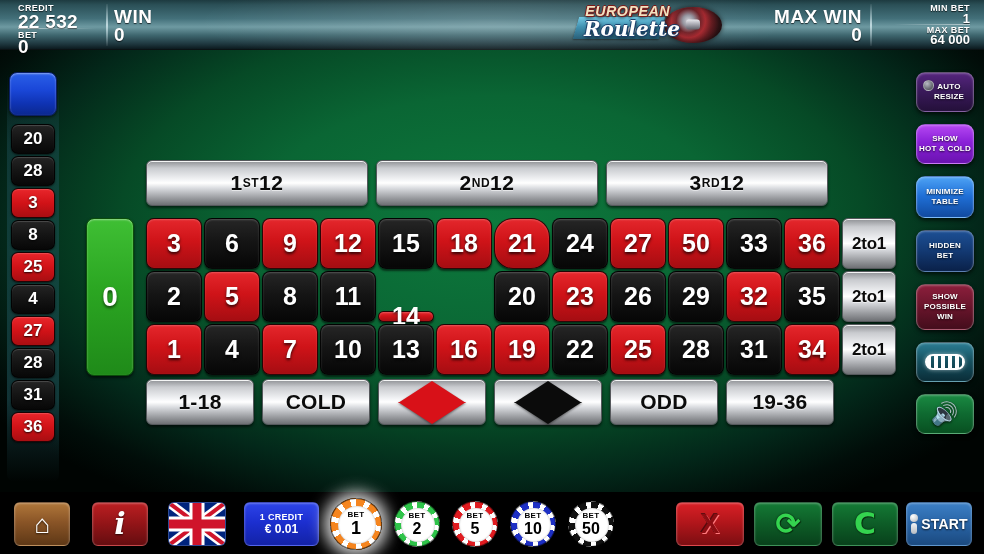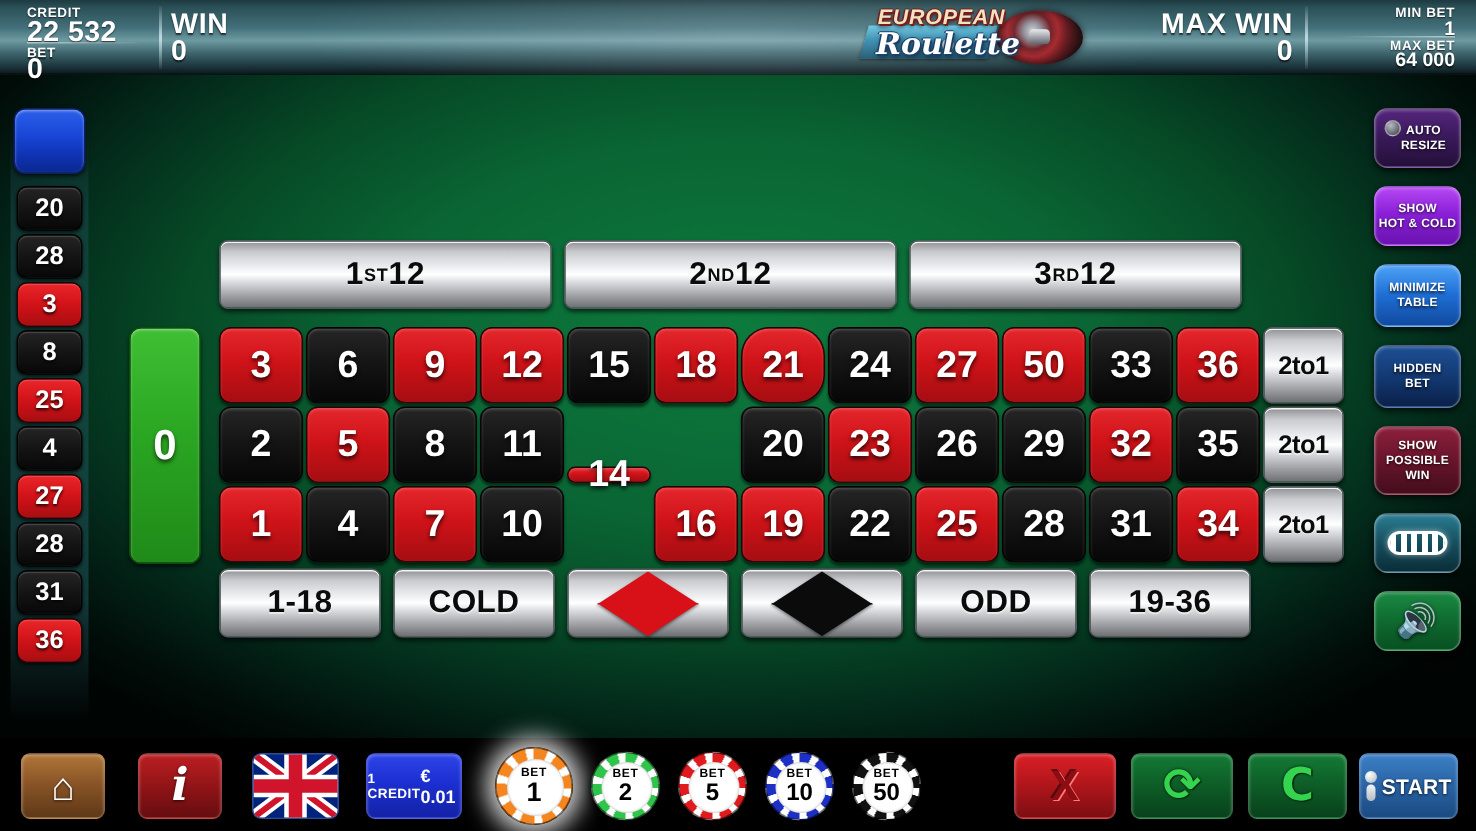--- a/index.html
+++ b/index.html
@@ -232,22 +232,22 @@
   .bbtn {
     position: absolute; bottom: 8px; height: 44px; border-radius: 6px;
     display: flex; align-items: center; justify-content: center;
     border: 1px solid rgba(255,255,255,.18);
     box-shadow: inset 0 1px 2px rgba(255,255,255,.28), 0 2px 4px rgba(0,0,0,.85);
     color: #fff; font-weight: bold;
   }
   #btn-home  { left: 14px;  width: 56px; background: linear-gradient(to bottom, #b0773a 0%, #8a5527 45%, #5e3816 100%); }
   #btn-info  { left: 92px;  width: 56px; background: linear-gradient(to bottom, #bb1f22 0%, #961518 45%, #650d10 100%); }
   #btn-lang  { left: 168px; width: 58px; padding: 0; overflow: hidden; background: #00247d; }
-  #btn-credit{ left: 244px; width: 64px; background: linear-gradient(to bottom, #2d44e8 0%, #1c2fd0 45%, #1322a6 100%);
-               flex-direction: row; }
+  #btn-credit{ left: 244px; width: 75px; background: linear-gradient(to bottom, #2d44e8 0%, #1c2fd0 45%, #1322a6 100%);
+               flex-direction: column; }
   #btn-x     { left: 676px; width: 68px; background: linear-gradient(to bottom, #d92026 0%, #b3161b 45%, #7c0e12 100%); }
   #btn-rebet { left: 754px; width: 68px; background: linear-gradient(to bottom, #147a35 0%, #0e5f28 45%, #08411b 100%); }
   #btn-undo  { left: 832px; width: 66px; background: linear-gradient(to bottom, #147a35 0%, #0e5f28 45%, #08411b 100%); }
   #btn-start { left: 906px; width: 66px; background: linear-gradient(to bottom, #3c7fc4 0%, #2a66a8 45%, #1b4a80 100%); }
 
   .home-icon { font-size: 26px; line-height: 26px; text-shadow: 0 1px 2px rgba(0,0,0,.7); }
   .info-icon { font-size: 30px; line-height: 30px; font-family: "DejaVu Serif", serif; font-style: italic; text-shadow: 0 1px 2px rgba(0,0,0,.7); }
   .x-icon    { font-size: 28px; line-height: 28px; color: #8d0d12; text-shadow: 1px 1px 0 #ff7a7e, -1px -1px 0 rgba(0,0,0,.5); }
   .g-icon    { font-size: 30px; line-height: 30px; color: #34d44f; text-shadow: 0 0 2px rgba(0,0,0,.8), 1px 1px 0 #0a3a14; font-family: "DejaVu Sans", sans-serif; }
   .credit-line1 { font-size: 9px; letter-spacing: .3px; }
@@ -424,20 +424,21 @@
         <div class="num n-black" style="grid-area: 2 / 7;">20</div>
         <div class="num n-red" style="grid-area: 2 / 8;">23</div>
         <div class="num n-black" style="grid-area: 2 / 9;">26</div>
         <div class="num n-black" style="grid-area: 2 / 10;">29</div>
         <div class="num n-red" style="grid-area: 2 / 11; text-align: right;">32</div>
         <div class="num n-black" style="grid-area: 2 / 12;">35</div>
         <div class="num n-red" style="grid-area: 3 / 1;">1</div>
         <div class="num n-black" style="grid-area: 3 / 2;">4</div>
         <div class="num n-red" style="grid-area: 3 / 3;">7</div>
         <div class="num n-black" style="grid-area: 3 / 4;">10</div>
+        <div class="num n-black" style="grid-area: 3 / 5;">13</div>
         <div class="num n-red" style="grid-area: 3 / 6;">16</div>
         <div class="num n-red" style="grid-area: 3 / 7;">19</div>
         <div class="num n-black" style="grid-area: 3 / 8;">22</div>
         <div class="num n-red" style="grid-area: 3 / 9;">25</div>
         <div class="num n-black" style="grid-area: 3 / 10;">28</div>
         <div class="num n-black" style="grid-area: 3 / 11;">31</div>
         <div class="num n-red" style="grid-area: 3 / 12;">34</div>
       </div>
 
     <div id="col2to1">

